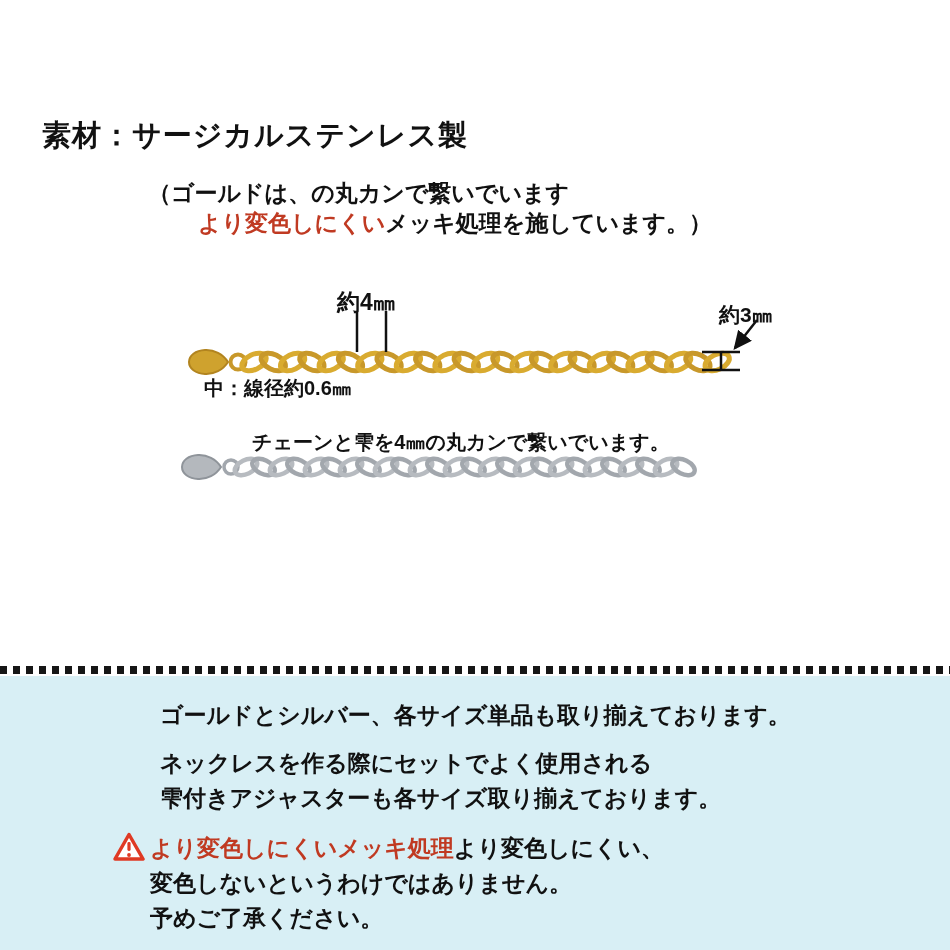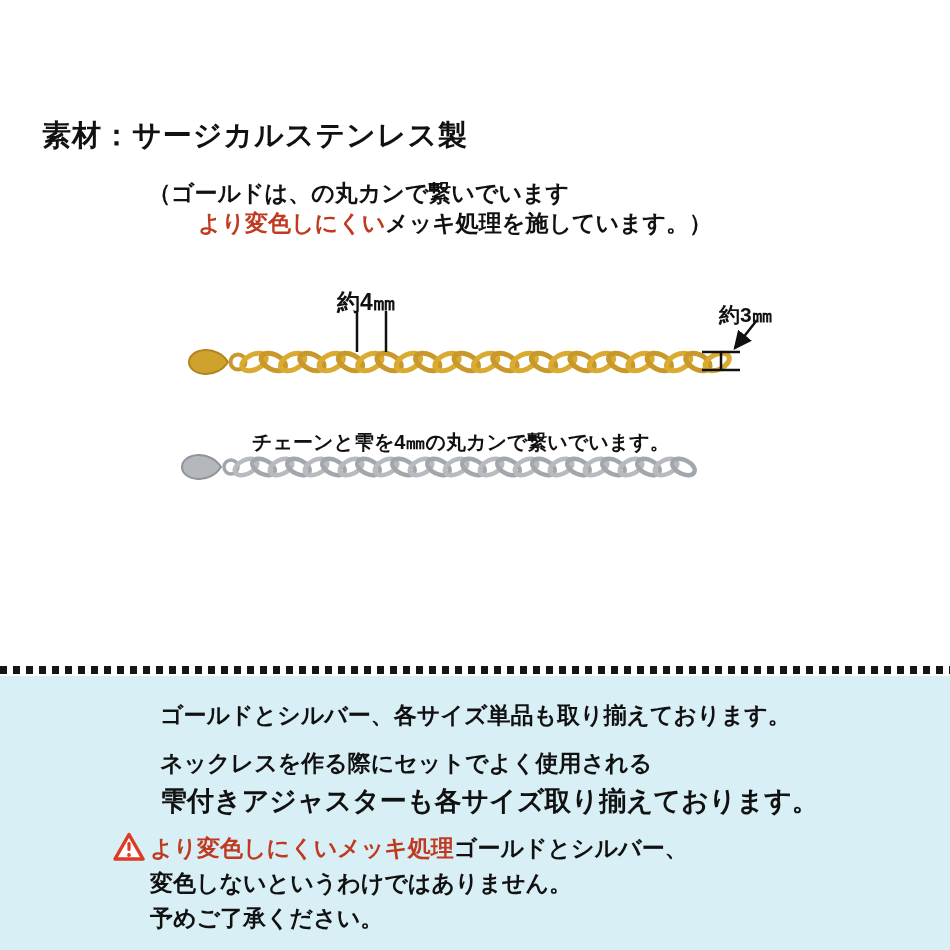--- a/index.html
+++ b/index.html
@@ -18,21 +18,21 @@
   .spec2{left:252px;top:402px;font-size:20px;}
   .spec3{left:252px;top:429px;font-size:20px;}
   .diagram-svg{position:absolute;left:0;top:0;width:950px;height:660px;}
   .dotted-divider{
     position:absolute;left:0;top:666px;width:950px;height:8px;
     background-image:repeating-linear-gradient(90deg,#161616 0 7px,transparent 7px 13px);
   }
   .footer-bg{position:absolute;left:0;top:676px;width:950px;height:274px;}
   .f1{left:160px;top:700px;font-size:23px;text-align:center;}
   .f2{left:160px;top:748px;font-size:23px;}
-  .f3{left:160px;top:783px;font-size:27px;}
+  .f3{left:160px;top:783px;font-size:23px;}
   .fw1{left:150px;top:833px;font-size:23px;}
   .fw2{left:150px;top:868px;font-size:23px;}
   .fw3{left:150px;top:903px;font-size:23px;}
   .warn-icon{position:absolute;left:113px;top:832px;width:32px;height:30px;}
 </style>
 </head>
 <body>
 
 <div class="canvas">
 
@@ -123,32 +123,33 @@
     <g stroke="#111" stroke-width="2.5">
       <line x1="702" y1="352" x2="740" y2="352"></line>
       <line x1="702" y1="370" x2="740" y2="370"></line>
       <line x1="721" y1="352" x2="721" y2="370"></line>
     </g>
     <line x1="757" y1="320" x2="735" y2="348" stroke="#111" stroke-width="2.5" marker-end="url(#arrow)"></line>
   </svg>
 
   <div class="abs dim4">約4㎜</div>
   <div class="abs dim3">約3㎜</div>
+  <div class="abs spec1">中：線径約0.6㎜</div>
   <div class="abs spec3">チェーンと雫を4㎜の丸カンで繋いでいます。</div>
 
   <div class="dotted-divider"></div>
 
   <div class="abs f1">ゴールドとシルバー、各サイズ単品も取り揃えております。</div>
   <div class="abs f2">ネックレスを作る際にセットでよく使用される</div>
   <div class="abs f3">雫付きアジャスターも各サイズ取り揃えております。</div>
 
   <span class="warn-icon">
     <svg viewBox="0 0 32 30" width="32" height="30">
       <path d="M16 2.5 L30 27 L2 27 Z" fill="#ffffff" stroke="#df3a24" stroke-width="3.5" stroke-linejoin="round"></path>
       <rect x="14.4" y="10" width="3.2" height="9" rx="1.4" fill="#df3a24"></rect>
       <circle cx="16" cy="23" r="1.9" fill="#df3a24"></circle>
     </svg>
   </span>
-  <div class="abs fw1"><span class="red">より変色しにくいメッキ処理</span><span>ゴールドとシルバー、</span></div>
+  <div class="abs fw1"><span class="red">より変色しにくいメッキ処理</span><span>より変色しにくい、</span></div>
   <div class="abs fw2">変色しないというわけではありません。</div>
   <div class="abs fw3">予めご了承ください。</div>
 
 </div>
 
 </body></html>

